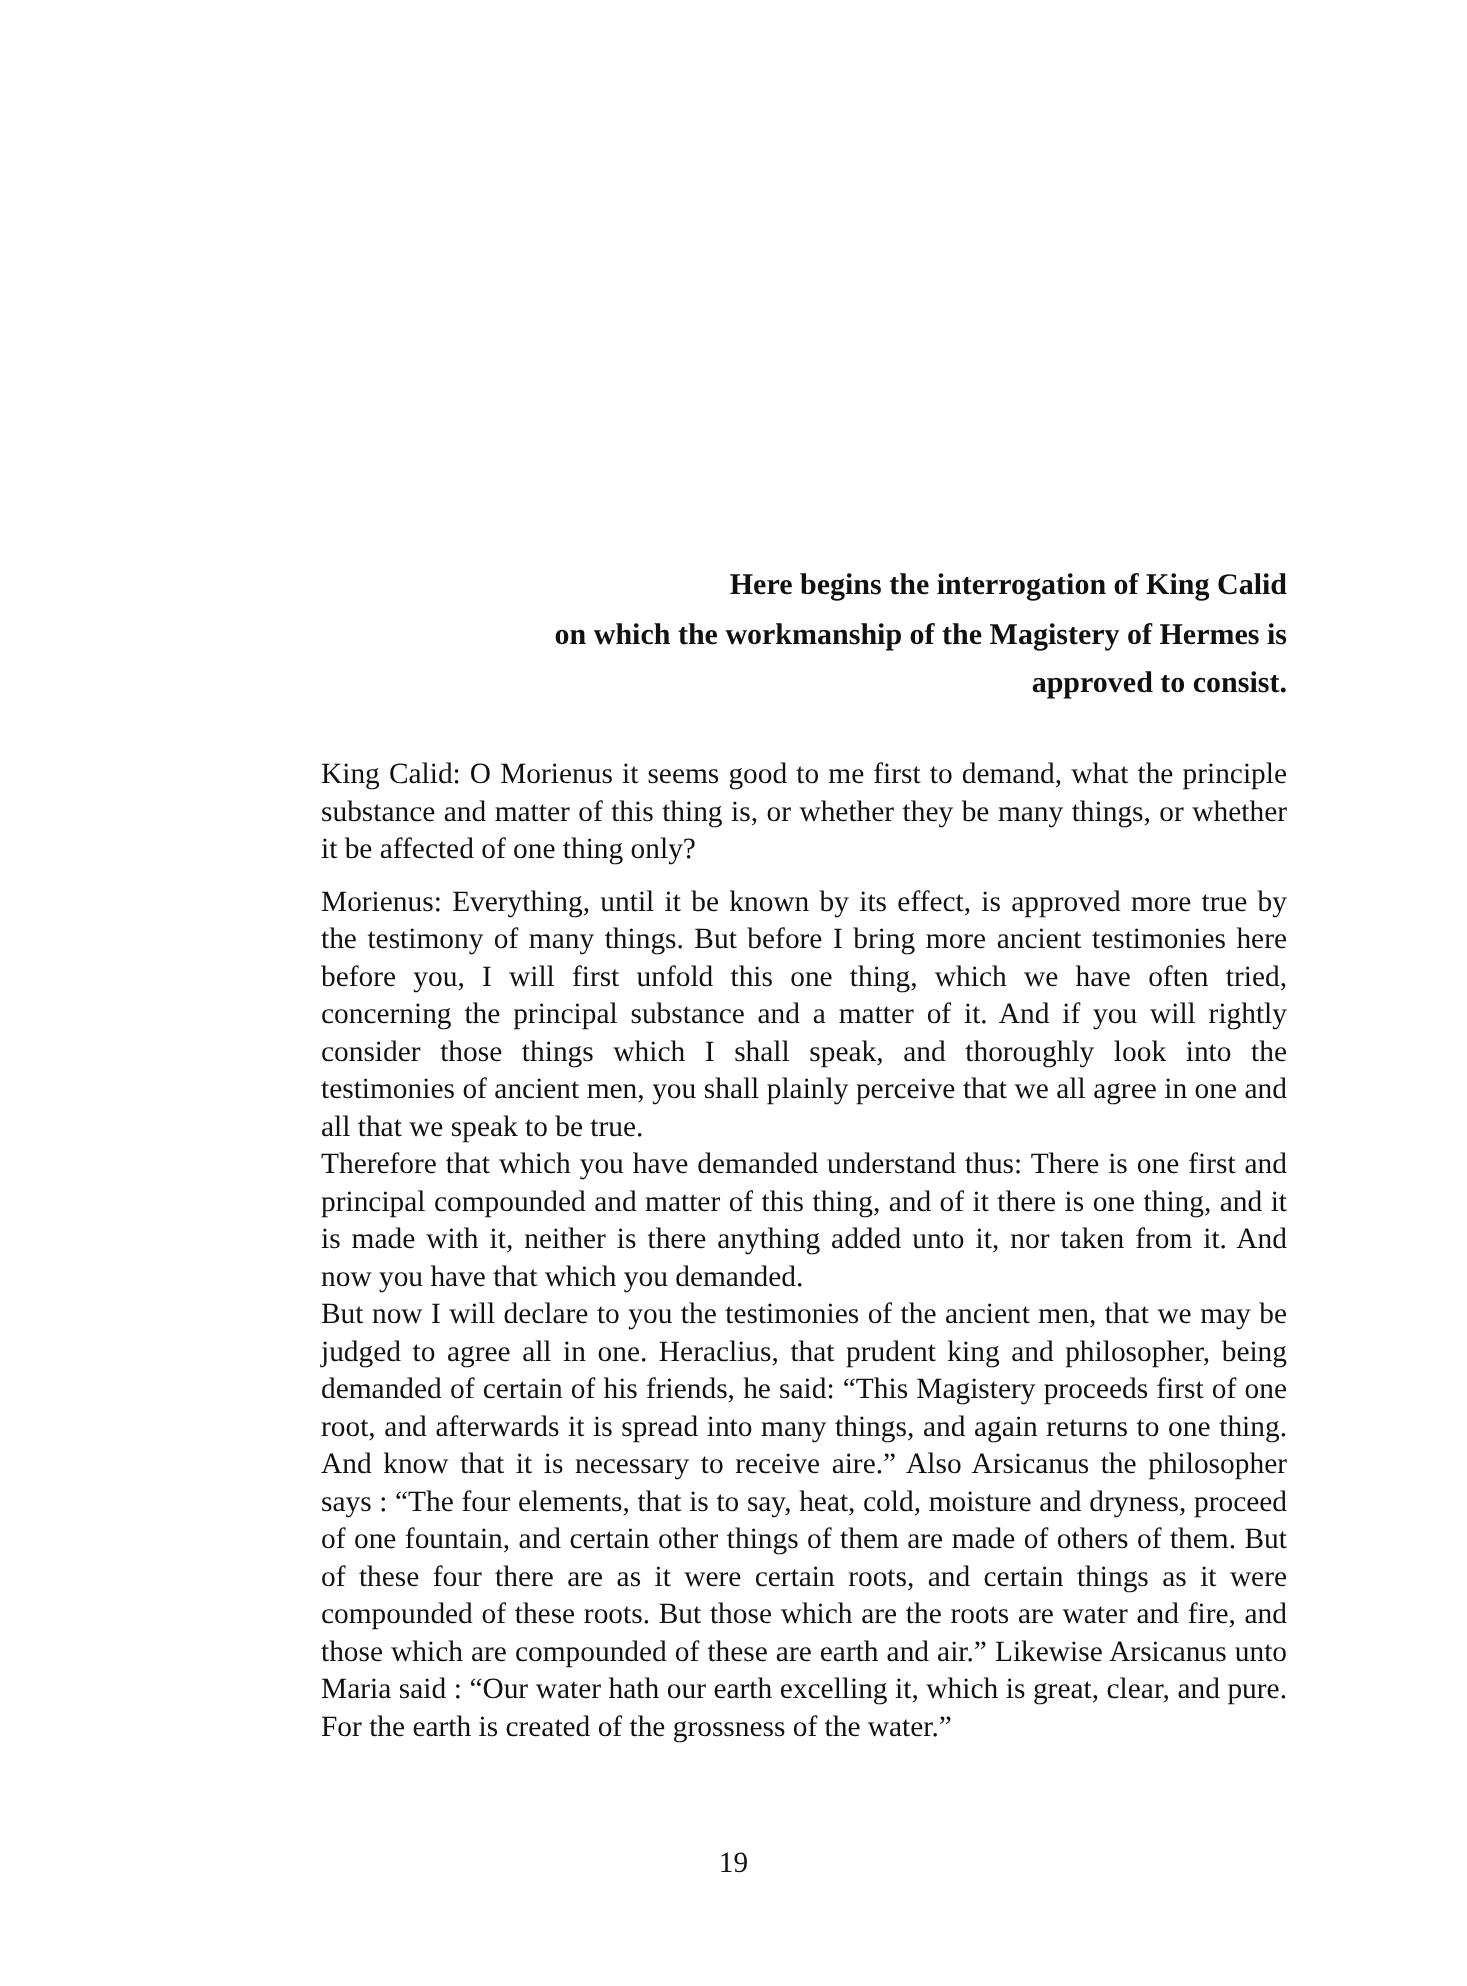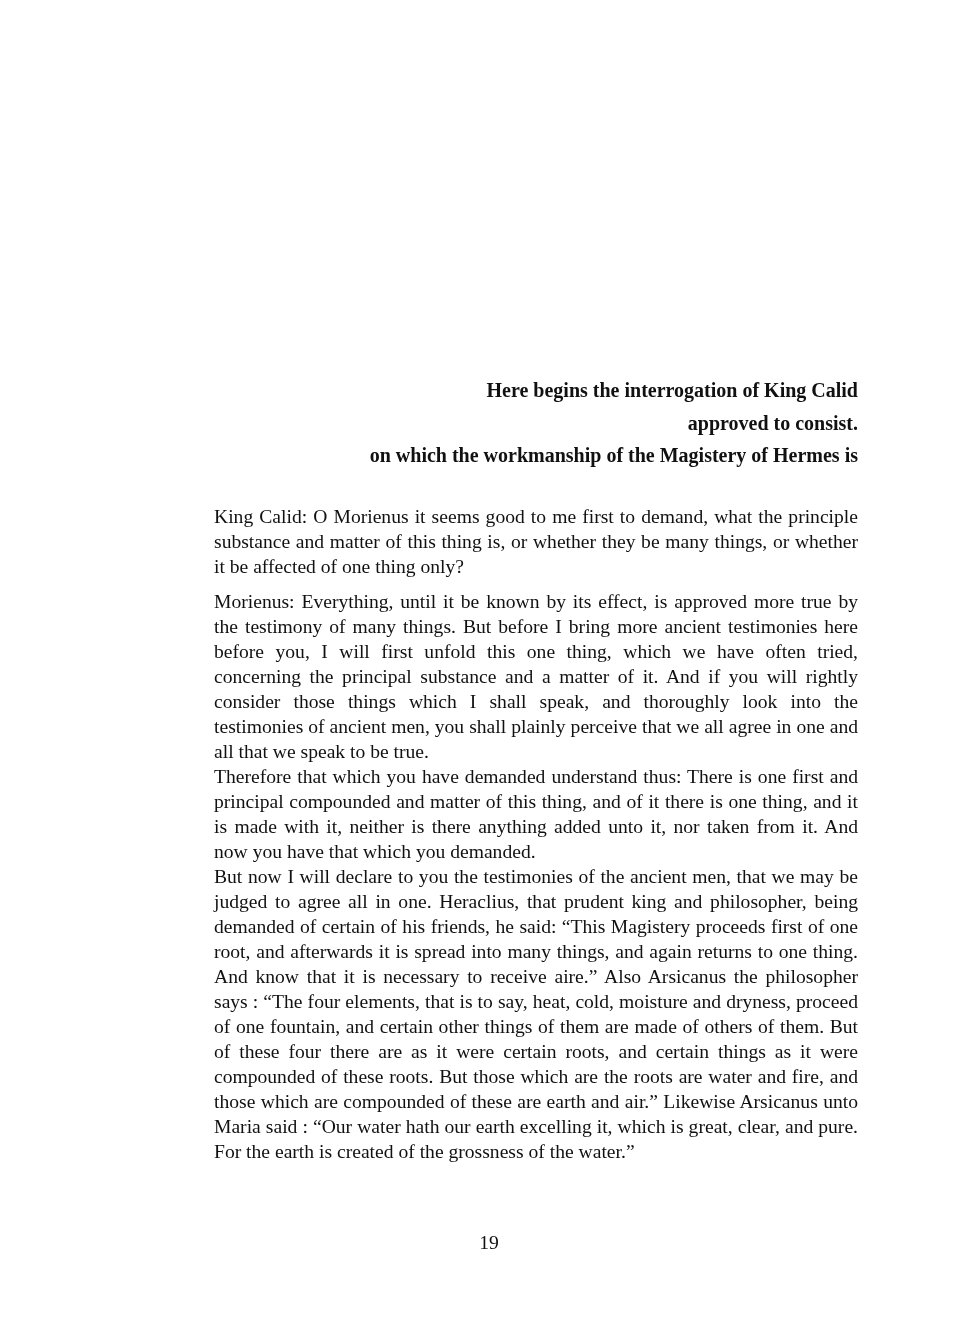--- a/index.html
+++ b/index.html
@@ -51,22 +51,22 @@
       font-size: 19.6px;
       line-height: 25px;
     }
   </style>
 </head>
 <body>
 
 <div class="page">
   <h1 class="title">
     <span>Here begins the interrogation of King Calid</span>
+    <span>on which the workmanship of the Magistery of Hermes is</span>
     <span>approved to consist.</span>
-    <span>on which the workmanship of the Magistery of Hermes is</span>
   </h1>
 
   <p class="para gap">King Calid: O Morienus it seems good to me first to demand, what the principle substance and matter of this thing is, or whether they be many things, or whether it be affected of one thing only?</p>
   <p class="para">Morienus: Everything, until it be known by its effect, is approved more true by the testimony of many things. But before I bring more ancient testimonies here before you, I will first unfold this one thing, which we have often tried, concerning the principal substance and a matter of it. And if you will rightly consider those things which I shall speak, and thoroughly look into the testimonies of ancient men, you shall plainly perceive that we all agree in one and all that we speak to be true.</p>
   <p class="para">Therefore that which you have demanded understand thus: There is one first and principal compounded and matter of this thing, and of it there is one thing, and it is made with it, neither is there anything added unto it, nor taken from it. And now you have that which you demanded.</p>
   <p class="para">But now I will declare to you the testimonies of the ancient men, that we may be judged to agree all in one. Heraclius, that prudent king and philosopher, being demanded of certain of his friends, he said: “This Magistery proceeds first of one root, and afterwards it is spread into many things, and again returns to one thing. And know that it is necessary to receive aire.” Also Arsicanus the philosopher says : “The four elements, that is to say, heat, cold, moisture and dryness, proceed of one fountain, and certain other things of them are made of others of them. But of these four there are as it were certain roots, and certain things as it were compounded of these roots. But those which are the roots are water and fire, and those which are compounded of these are earth and air.” Likewise Arsicanus unto Maria said : “Our water hath our earth excelling it, which is great, clear, and pure. For the earth is created of the grossness of the water.”</p>
 </div>
 
 <div class="page-number">19</div>
 

